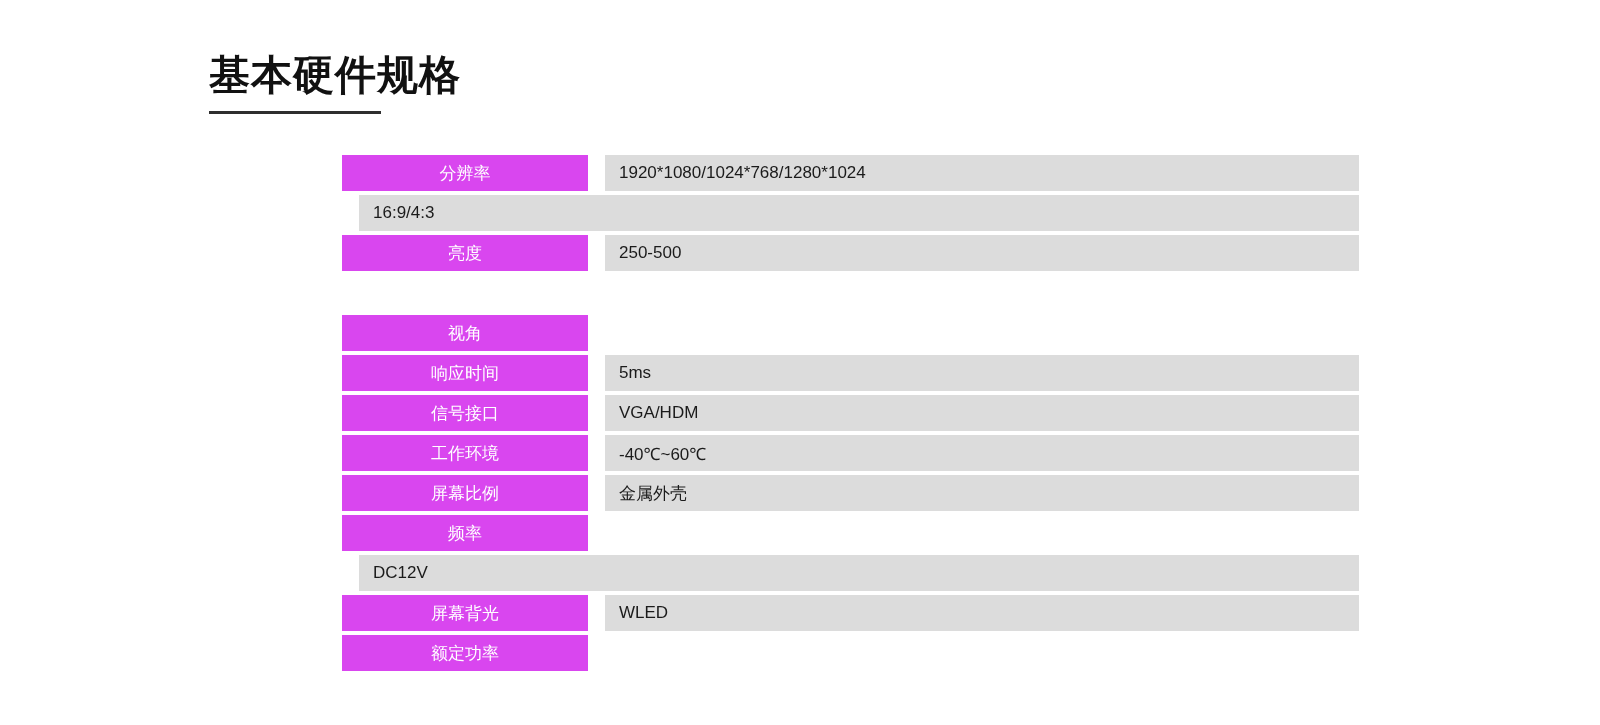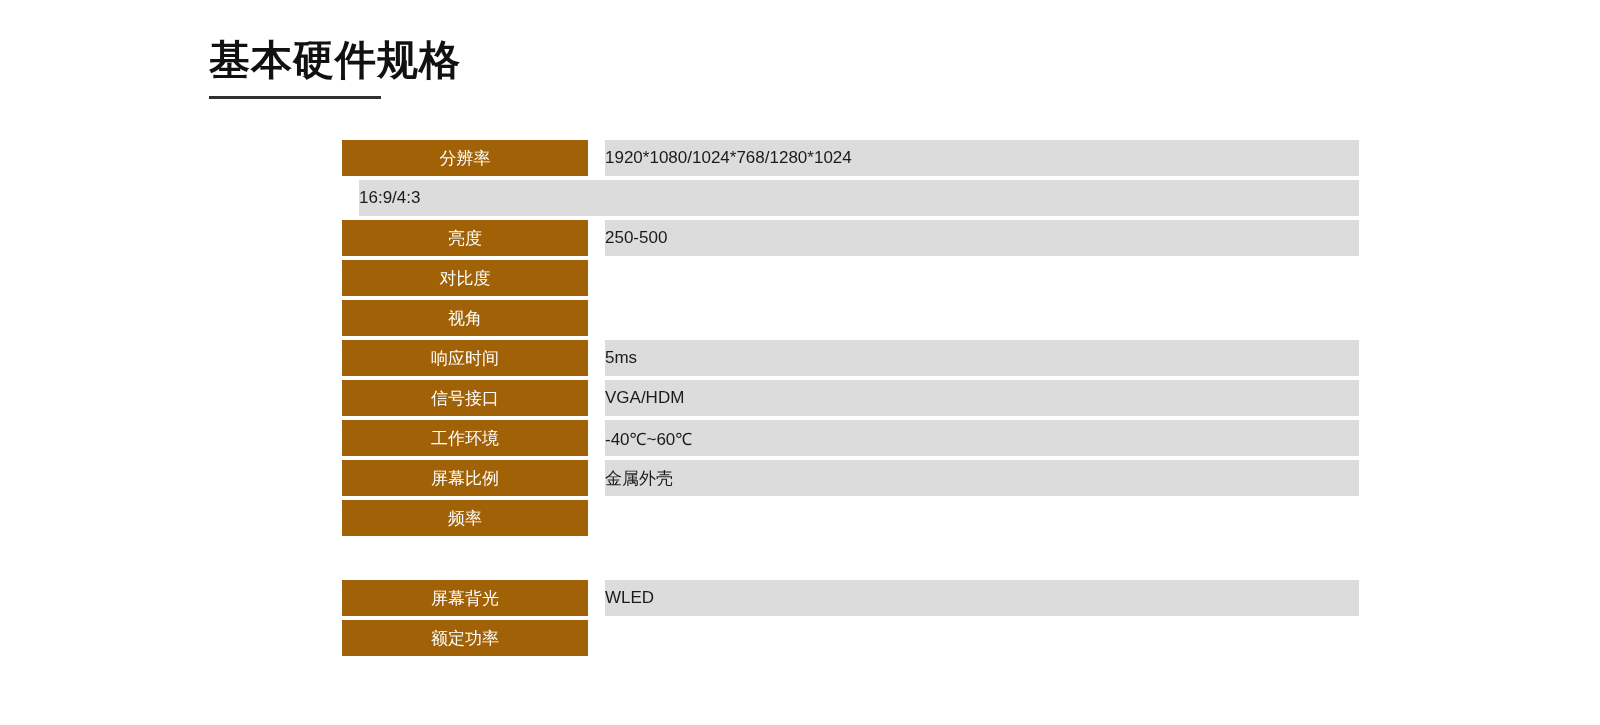--- a/index.html
+++ b/index.html
@@ -11,20 +11,21 @@
     height: 725px;
     background: #ffffff;
     font-family: "Liberation Sans", sans-serif;
     overflow: hidden;
   }
   .page {
     position: relative;
     width: 1600px;
     height: 580px;
     box-sizing: border-box;
+    margin-top: 15px;
   }
   .title-block {
     position: absolute;
     left: 209px;
     top: 38px;
   }
   .page-title {
     font-size: 41px;
     font-weight: bold;
     color: #111111;
@@ -45,39 +46,40 @@
     width: 1017px;
   }
   .spec-row {
     display: flex;
     align-items: stretch;
     margin-bottom: 4px;
     height: 36px;
   }
   .spec-label {
     width: 246px;
-    background: #a16207;
+    background: #d946ef;
     color: #ffffff;
     font-size: 17px;
     display: flex;
     align-items: center;
     justify-content: center;
     box-sizing: border-box;
     flex: 0 0 246px;
   }
   .spec-gap {
     flex: 0 0 17px;
   }
   .spec-value {
     flex: 1 1 auto;
     background: #dcdcdc;
     color: #1b1b1b;
     font-size: 17px;
     display: flex;
     align-items: center;
+    padding-left: 14px;
     box-sizing: border-box;
   }
 </style>
 </head>
 <body>
 
 <div class="page">
 
   <div class="title-block">
     <div class="page-title">基本硬件规格</div>
@@ -97,21 +99,20 @@
       <div class="spec-value">16:9/4:3</div>
     </div>
 
     <div class="spec-row">
       <div class="spec-label">亮度</div>
       <div class="spec-gap"></div>
       <div class="spec-value">250-500</div>
     </div>
 
     <div class="spec-row">
-      <div class="spec-label">对比度</div>
       <div class="spec-gap"></div>
     </div>
 
     <div class="spec-row">
       <div class="spec-label">视角</div>
       <div class="spec-gap"></div>
     </div>
 
     <div class="spec-row">
       <div class="spec-label">响应时间</div>
@@ -137,20 +138,21 @@
       <div class="spec-value">金属外壳</div>
     </div>
 
     <div class="spec-row">
       <div class="spec-label">频率</div>
       <div class="spec-gap"></div>
     </div>
 
     <div class="spec-row">
       <div class="spec-gap"></div>
+      <div class="spec-value">DC12V</div>
     </div>
 
     <div class="spec-row">
       <div class="spec-label">屏幕背光</div>
       <div class="spec-gap"></div>
       <div class="spec-value">WLED</div>
     </div>
 
     <div class="spec-row">
       <div class="spec-label">额定功率</div>

